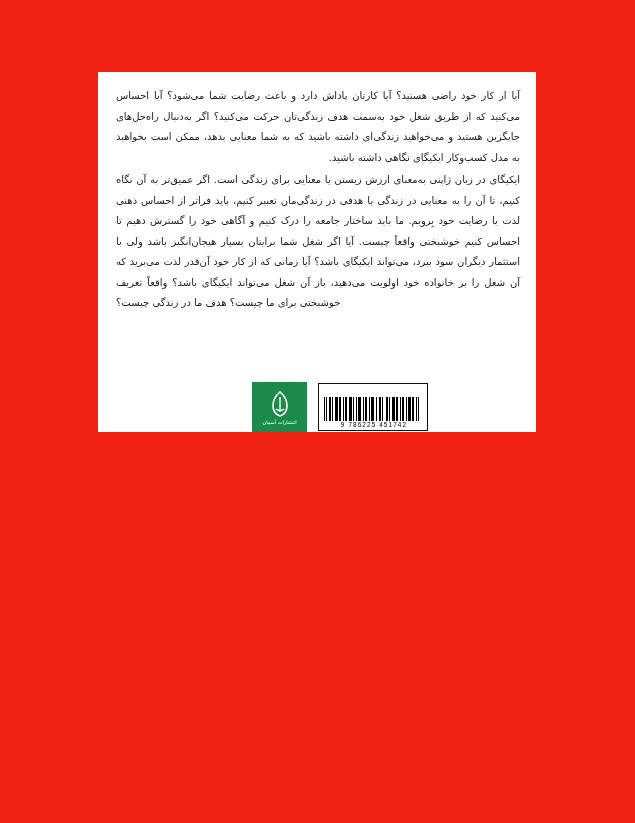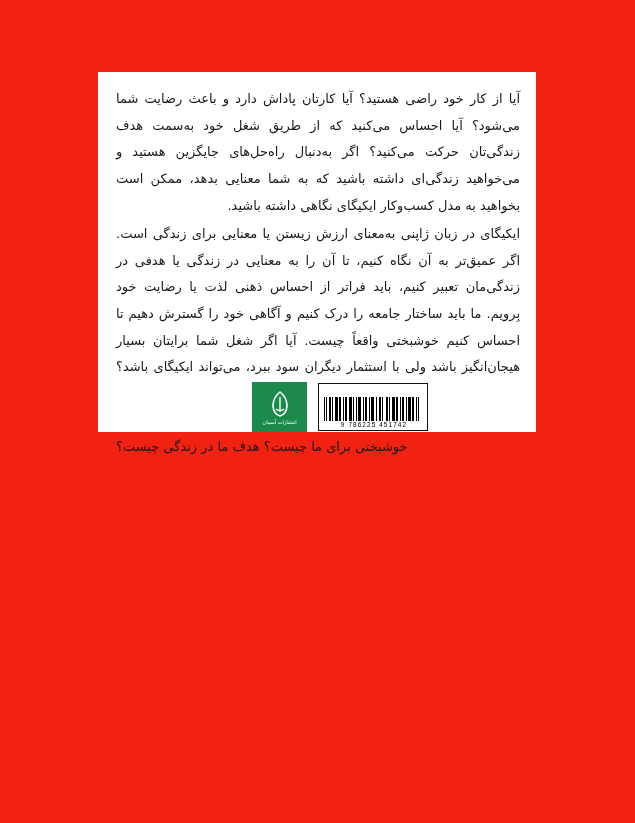--- a/index.html
+++ b/index.html
@@ -35,21 +35,21 @@
 
   .blurb {
     position: absolute;
     right: 16px;
     top: 14px;
     width: 404px;
     direction: rtl;
     text-align: justify;
     text-align-last: right;
     color: #1a1a1a;
-    font-size: 13px;
+    font-size: 10px;
     line-height: 2.05;
     font-family: "DejaVu Sans", "Liberation Sans", sans-serif;
   }
 
   .blurb p {
     margin: 0 0 2px 0;
     text-align: justify;
     text-align-last: right;
   }
 

